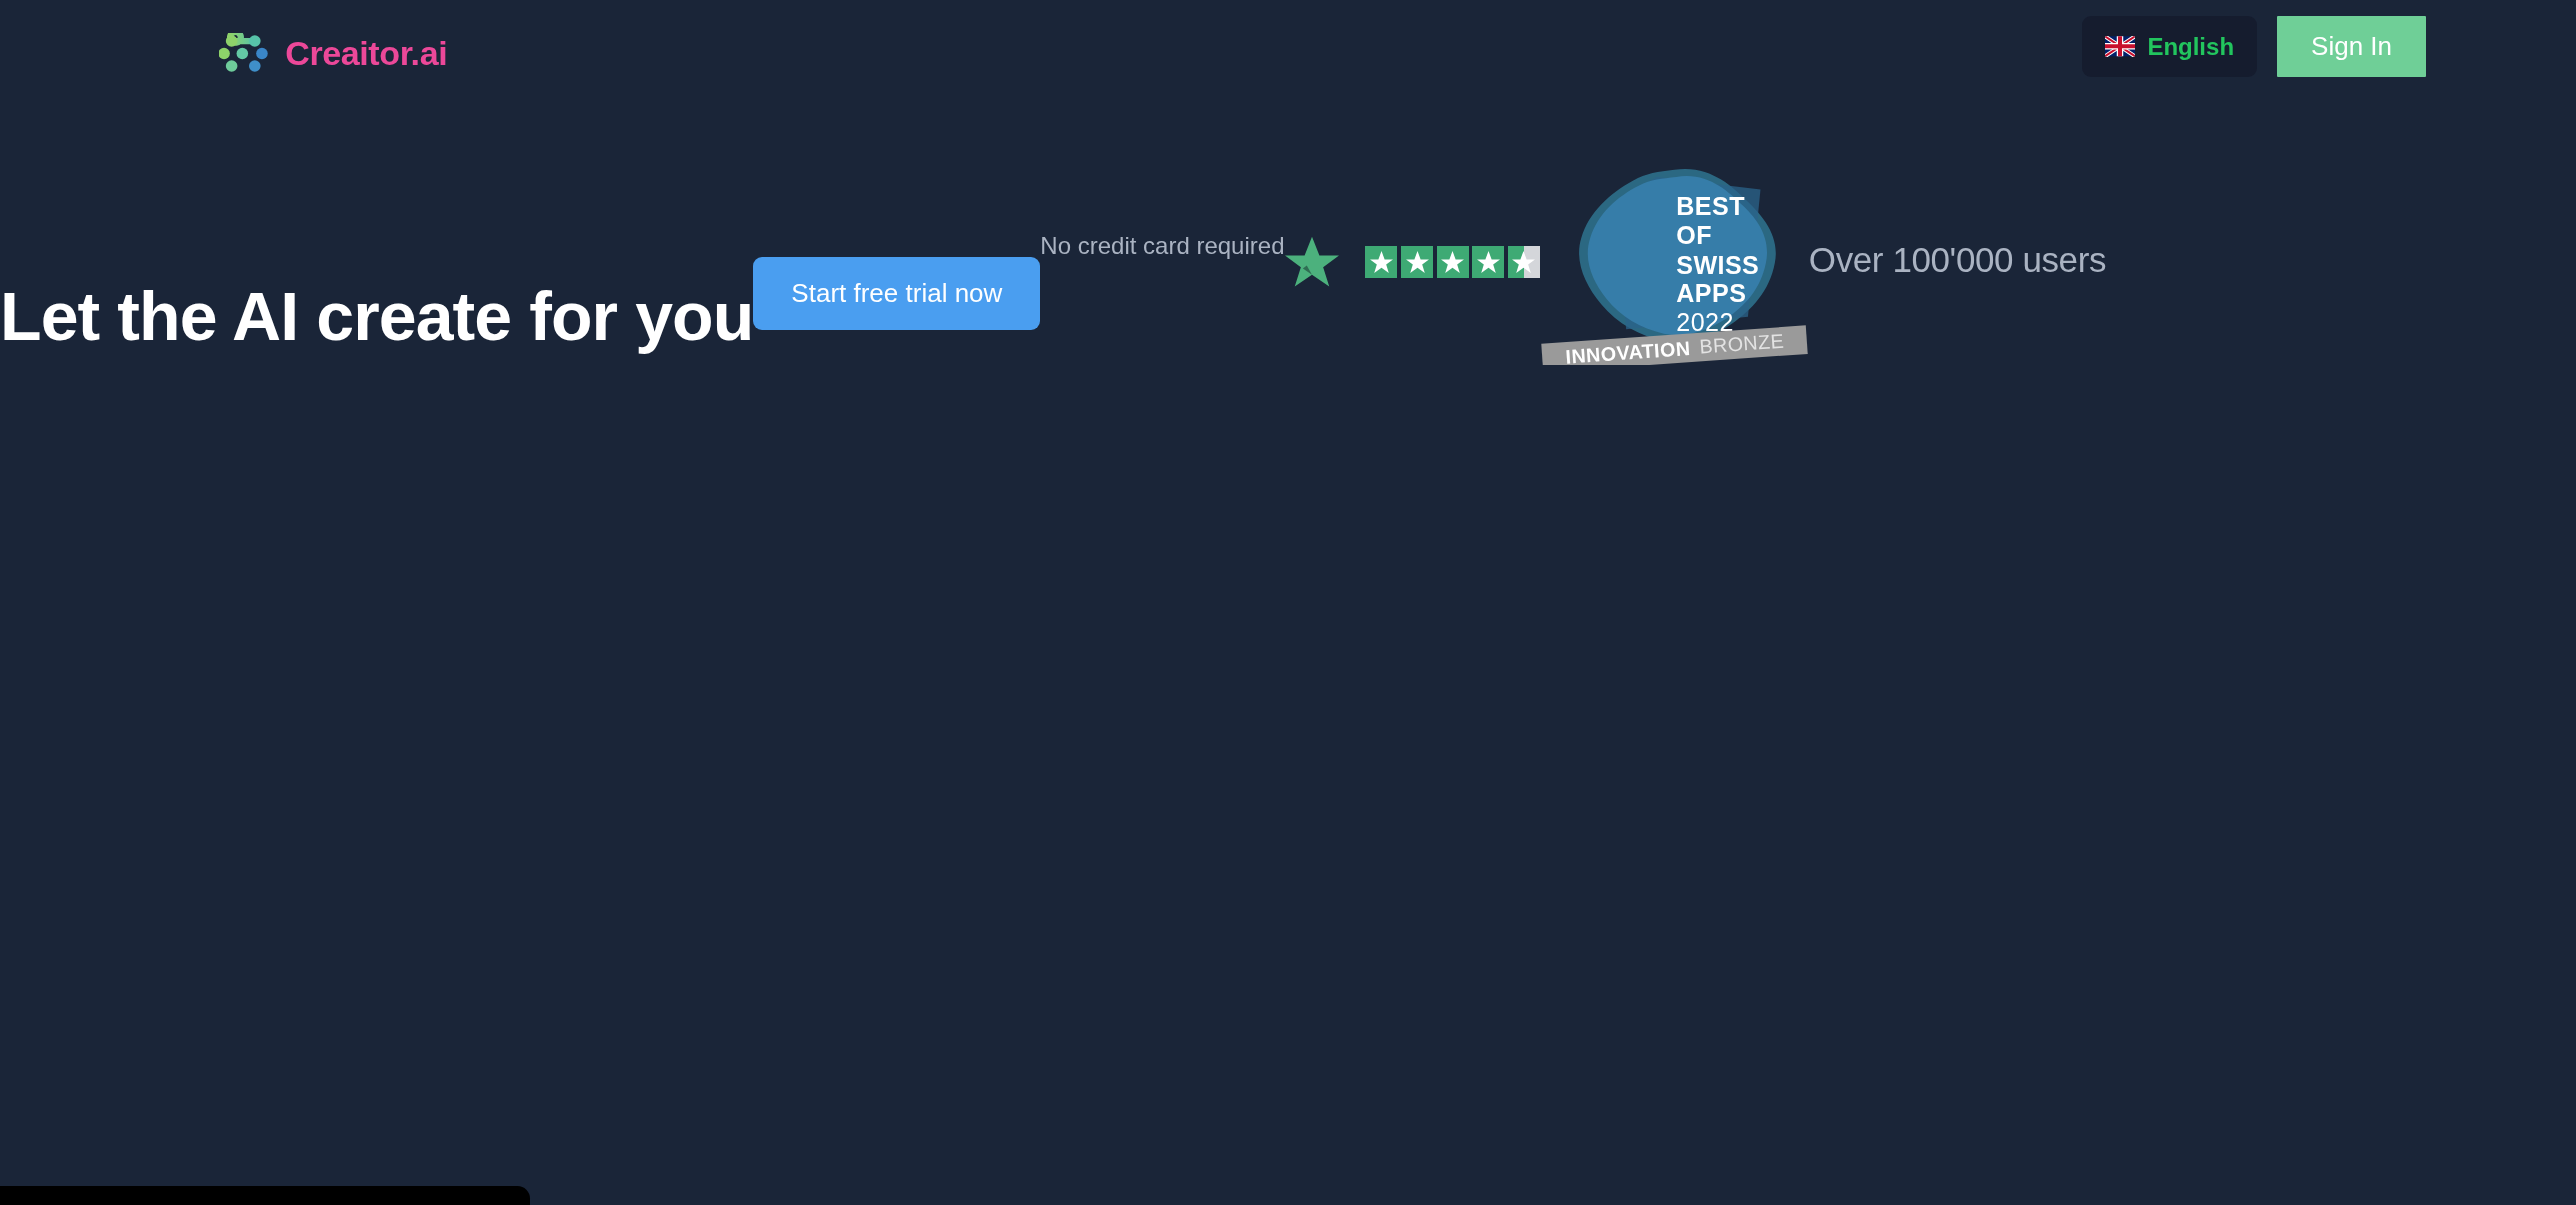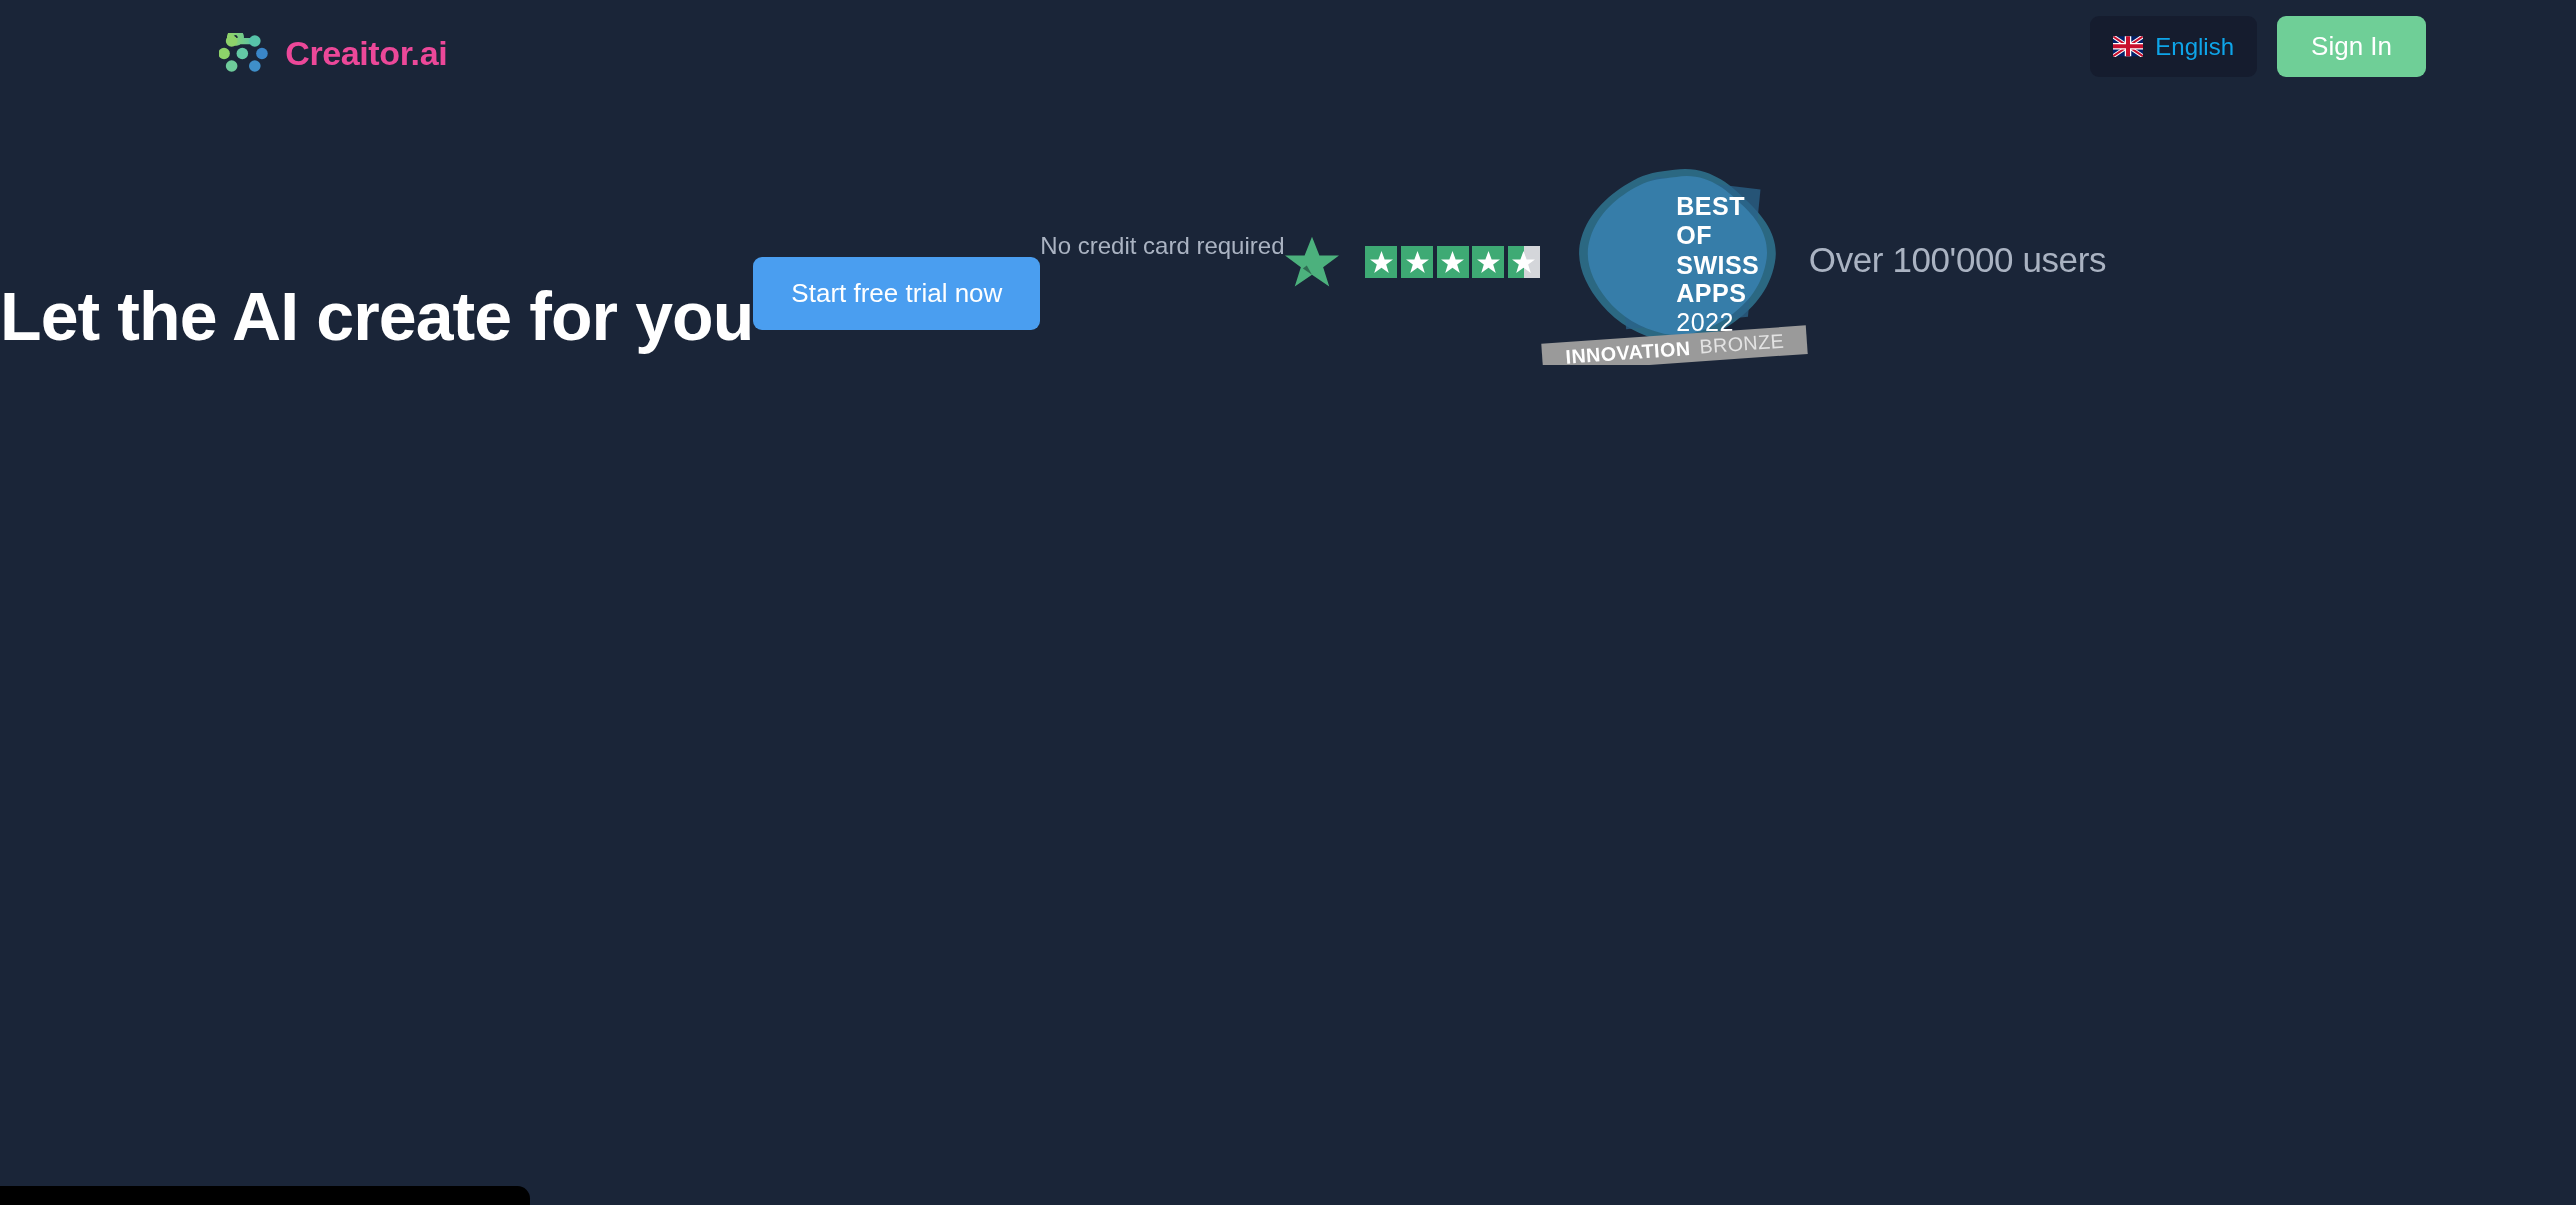--- a/index.html
+++ b/index.html
@@ -80,28 +80,28 @@
     gap: 12.5px;
     cursor: pointer;
     border: none;
   }
   .flag-icon {
     width: 30px; height: 20.6px;
     display:block;
     border-radius: 1.8px;
   }
   .lang-label {
-    color: #0ea5e9;
+    color: #22c55e;
     font-size: 24px;
-    font-weight: 400;
+    font-weight: 700;
     white-space: nowrap;
   }
   .signin-btn {
     background: #6fcf97;
-    border-radius: 9px;
+    border-radius: 1px;
     height: 61px;
     padding: 0 34px;
     display: flex;
     align-items: center;
     justify-content: center;
     color: #ffffff;
     font-size: 26px;
     font-weight: 400;
     cursor: pointer;
     border: none;

